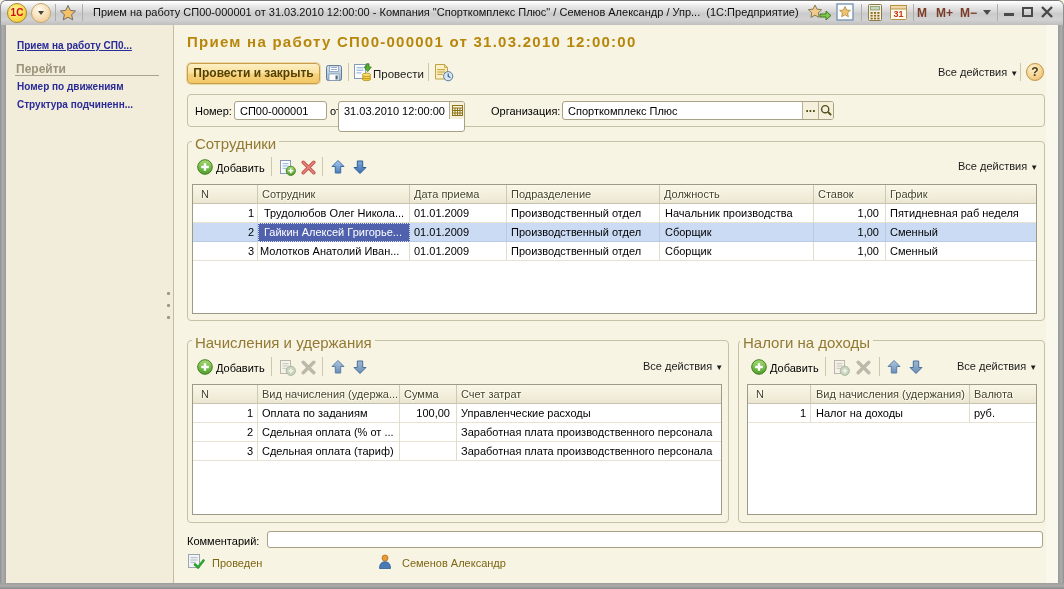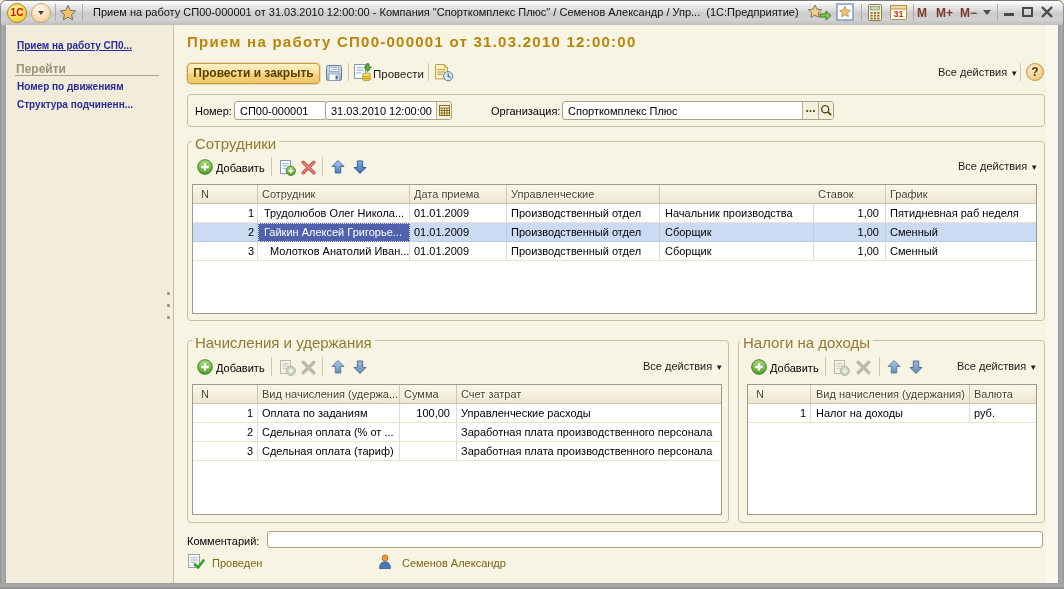--- a/index.html
+++ b/index.html
@@ -160,21 +160,21 @@
 <div class="abs vaT" style="left:938px; top:66px;">Все действия <span style="font-size:8px;">▼</span></div>
 <div class="abs" style="left:1020px; top:63px; width:1px; height:18px; background:#CCC8AE;"></div>
 <div class="abs" style="left:1026px; top:63px; width:18px; height:18px; border-radius:50%; background:radial-gradient(circle at 40% 30%, #FDF3D8, #F5D391 55%, #EBB964); border:1px solid #C29440; color:#4A3A10; font-weight:bold; font-size:12px; text-align:center; line-height:17px;">?</div>
 
 <div class="abs gbox" style="left:187px; top:94px; width:858px; height:33px;"></div>
 <div class="abs lbl" style="left:195px; top:105px;">Номер:</div>
 <div class="abs inp" style="left:234px; top:101px; width:93px; height:19px;">
     <span class="inptx">СП00-000001</span>
   </div>
 <div class="abs lbl" style="left:330px; top:105px;">от:</div>
-<div class="abs inp" style="left:325px; top:101px; width:127px; height:19px;">
+<div class="abs inp" style="left:338px; top:101px; width:127px; height:31px;">
     <span class="inptx">31.03.2010 12:00:00</span>
   <div style="position:absolute; right:0; top:0; width:15px; height:17px; background:#F4F0DC; border-left:1px solid #B5AF94; border-radius:0 2px 2px 0;"><svg width="11" height="11" viewBox="0 0 11 11" style="margin:3px 0 0 2px;">
         <g stroke="#8A7315" stroke-width="1">
           <rect x="0.5" y="0.5" width="10" height="10" fill="#F8F4E0"></rect>
           <line x1="0.5" y1="3" x2="10.5" y2="3"></line>
           <line x1="0.5" y1="5.5" x2="10.5" y2="5.5"></line>
           <line x1="0.5" y1="8" x2="10.5" y2="8"></line>
           <line x1="3" y1="3" x2="3" y2="10.5"></line>
           <line x1="5.5" y1="3" x2="5.5" y2="10.5"></line>
           <line x1="8" y1="3" x2="8" y2="10.5"></line>
@@ -247,21 +247,24 @@
     <div class="th" style="left:0; width:65px;">
         <span class="thtx" style="left:8px;">N</span>
       </div>
     <div class="th" style="left:65px; width:152px;">
         <span class="thtx">Сотрудник</span>
       </div>
     <div class="th" style="left:217px; width:97px;">
         <span class="thtx">Дата приема</span>
       </div>
     <div class="th" style="left:314px; width:153px;">
-        <span class="thtx">Управленческие</span>
+        <span class="thtx">Подразделение</span>
+      </div>
+    <div class="th" style="left:467px; width:154px;">
+        <span class="thtx">Должность</span>
       </div>
     <div class="th" style="left:621px; width:72px;">
         <span class="thtx">Ставок</span>
       </div>
     <div class="th" style="left:693px; width:150px; border-right:none;">
         <span class="thtx">График</span>
       </div>
   </div>
   <div class="row" style="top:19px;">
     <div class="cell num" style="left:0; width:65px;">
@@ -307,21 +310,21 @@
       </div>
     <div class="cell" style="left:693px; width:150px; border-right:none; border-color:#B9CBE4;">
         <span class="ctx">Сменный</span>
       </div>
   </div>
   <div class="row" style="top:57px;">
     <div class="cell num" style="left:0; width:65px;">
         <span class="ctx" style="left:auto; right:3px;">3</span>
       </div>
     <div class="cell" style="left:65px; width:152px;">
-        <span class="ctx" style="left:12px;">Молотков Анатолий Иван...</span>
+        <span class="ctx" style="left:2px;">Молотков Анатолий Иван...</span>
       </div>
     <div class="cell" style="left:217px; width:97px;">
         <span class="ctx">01.01.2009</span>
       </div>
     <div class="cell" style="left:314px; width:153px;">
         <span class="ctx">Производственный отдел</span>
       </div>
     <div class="cell" style="left:467px; width:154px;">
         <span class="ctx" style="left:5px;">Сборщик</span>
       </div>

